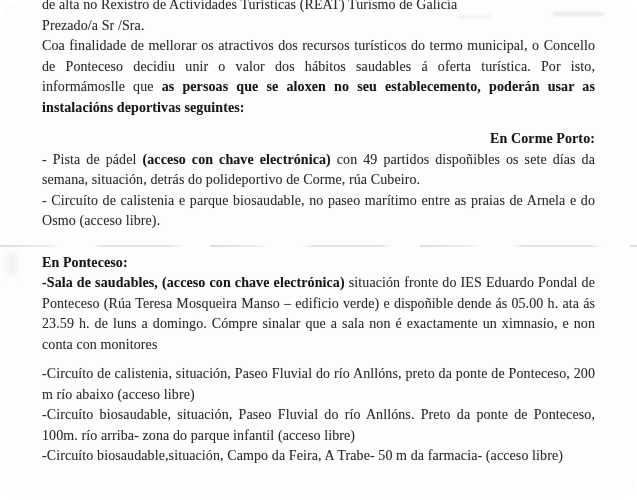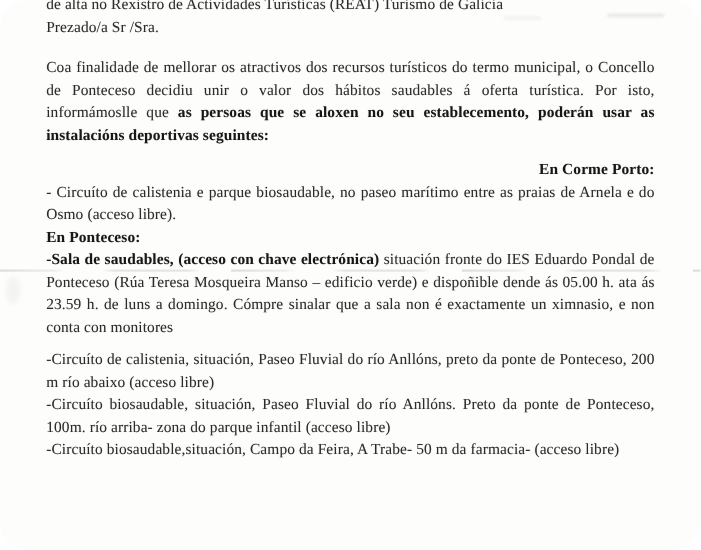--- a/index.html
+++ b/index.html
@@ -33,23 +33,23 @@
   .para {
     text-align: justify;
   }
   .b {
     font-weight: bold;
     color: #171717;
   }
   
   .top-line      { margin-top: -5px; }
   .salutation    { }
-  .intro         { margin-top: 16px; }
+  .intro         { }
   .corme-head    { margin-top: 11px; text-align: right; }
-  .pont-head     { margin-top: 0; }
+  .pont-head     { margin-top: 21px; }
   .pont-item2    { margin-top: 9px; }
 
   
   .fold-line {
     position: absolute;
     left: 0;
     top: 245px;
     width: 637px;
     height: 2px;
     background: repeating-linear-gradient(90deg,
@@ -103,20 +103,21 @@
   <div class="content">
 
     <p class="ln top-line">de alta  no Rexistro de Actividades Turísticas (REAT) Turismo de Galicia</p>
 
     <p class="ln salutation">Prezado/a Sr /Sra.</p>
 
     <p class="para intro"><span>Coa finalidade de mellorar os atractivos dos recursos turísticos do  termo municipal, o Concello de Ponteceso decidiu unir o valor dos hábitos saudables á oferta turística. Por isto, informámoslle que </span><span class="b">as persoas que se aloxen no seu establecemento, poderán usar as instalacións deportivas seguintes:</span></p>
 
     <p class="ln corme-head b">En Corme Porto:</p>
 
+    <p class="para"><span>- Pista de pádel </span><span class="b">(acceso con chave electrónica)</span><span> con 49 partidos dispoñibles  os sete días da semana, situación,  detrás do polideportivo de Corme, rúa Cubeiro.</span></p>
 
     <p class="para">- Circuíto de calistenia e parque biosaudable, no paseo marítimo entre as praias de Arnela e do Osmo (acceso libre).</p>
 
     <p class="ln pont-head b">En Ponteceso:</p>
 
     <p class="para"><span class="b">-Sala de saudables, (acceso con chave electrónica)</span><span> situación fronte do IES Eduardo Pondal de Ponteceso (Rúa Teresa Mosqueira Manso – edificio verde) e dispoñible dende ás 05.00 h. ata ás 23.59 h. de luns a domingo. Cómpre sinalar que a sala non é exactamente un ximnasio, e non conta con monitores</span></p>
 
     <p class="para pont-item2">-Circuíto de calistenia, situación, Paseo Fluvial do río Anllóns, preto da ponte de Ponteceso, 200 m río abaixo  (acceso libre)</p>
 
     <p class="para">-Circuíto biosaudable, situación, Paseo Fluvial do río Anllóns. Preto da ponte de Ponteceso, 100m. río arriba- zona  do parque infantil (acceso libre)</p>

